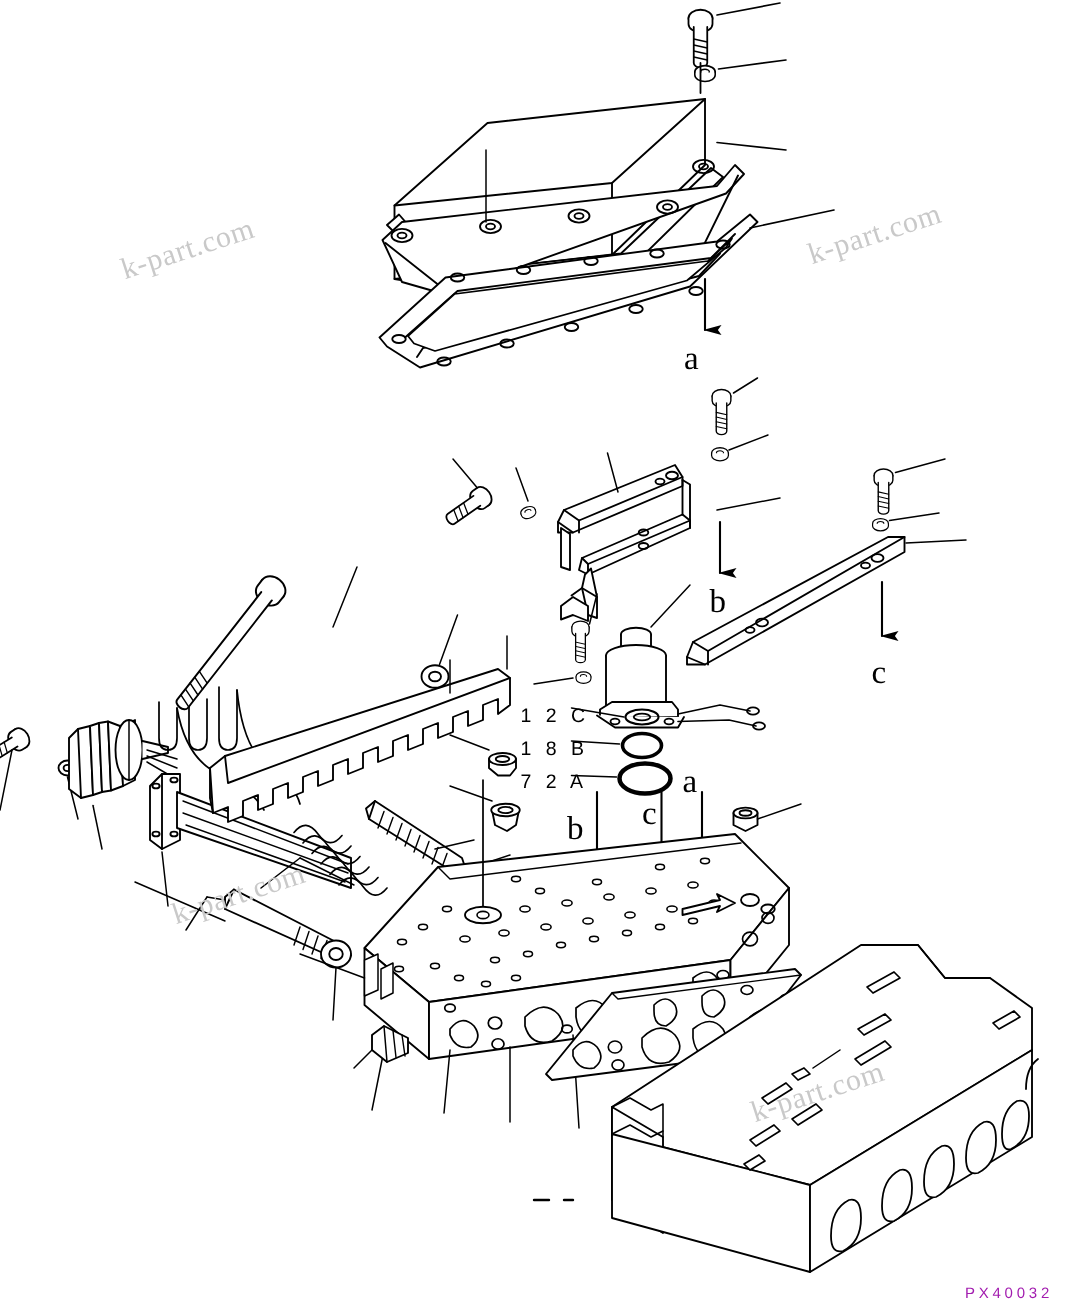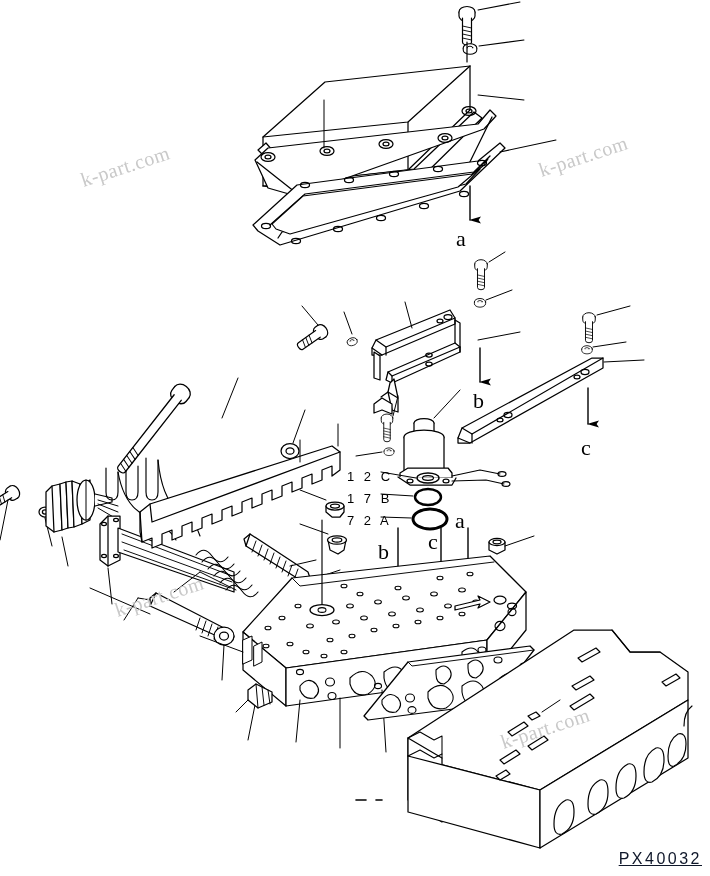--- a/index.html
+++ b/index.html
@@ -51,26 +51,25 @@
     font-family: "Liberation Sans", sans-serif;
     font-size: 13px;
     letter-spacing: 3px;
     line-height: 1;
     white-space: nowrap;
   }
   #figure-number {
     position: absolute;
     right: 8px;
     bottom: 8px;
-    color: #0f172a;
+    color: #a21caf;
     font-family: "Liberation Sans", sans-serif;
-    font-size: 16px;
+    font-size: 10px;
     letter-spacing: 2.5px;
     white-space: nowrap;
-    text-decoration: underline;
   }
 </style>
 </head>
 <body>
 
 <div id="page">
 
   <svg id="diagram-svg" viewBox="0 0 710 876" xmlns="http://www.w3.org/2000/svg">
     <defs>
       <marker id="arrowDown" markerWidth="8" markerHeight="12" refX="4" refY="11" orient="auto-start-reverse" markerUnits="userSpaceOnUse">
@@ -600,18 +599,18 @@
   <div class="wm" style="left:498px; top:732px; transform:rotate(-18deg);">k-part.com</div>
 
   <div class="callout" style="left:456px; top:228px;">a</div>
   <div class="callout" style="left:473px; top:390px;">b</div>
   <div class="callout" style="left:581px; top:437px;">c</div>
   <div class="callout" style="left:455px; top:510px;">a</div>
   <div class="callout" style="left:378px; top:541px;">b</div>
   <div class="callout" style="left:428px; top:531px;">c</div>
 
   <div class="partlabel" style="left:347px; top:470px;">1 2 C</div>
-  <div class="partlabel" style="left:347px; top:492px;">1 7 B</div>
+  <div class="partlabel" style="left:347px; top:492px;">1 8 B</div>
   <div class="partlabel" style="left:347px; top:514px;">7 2 A</div>
 
   <div id="figure-number">PX40032</div>
 
 </div>
 
 </body></html>

